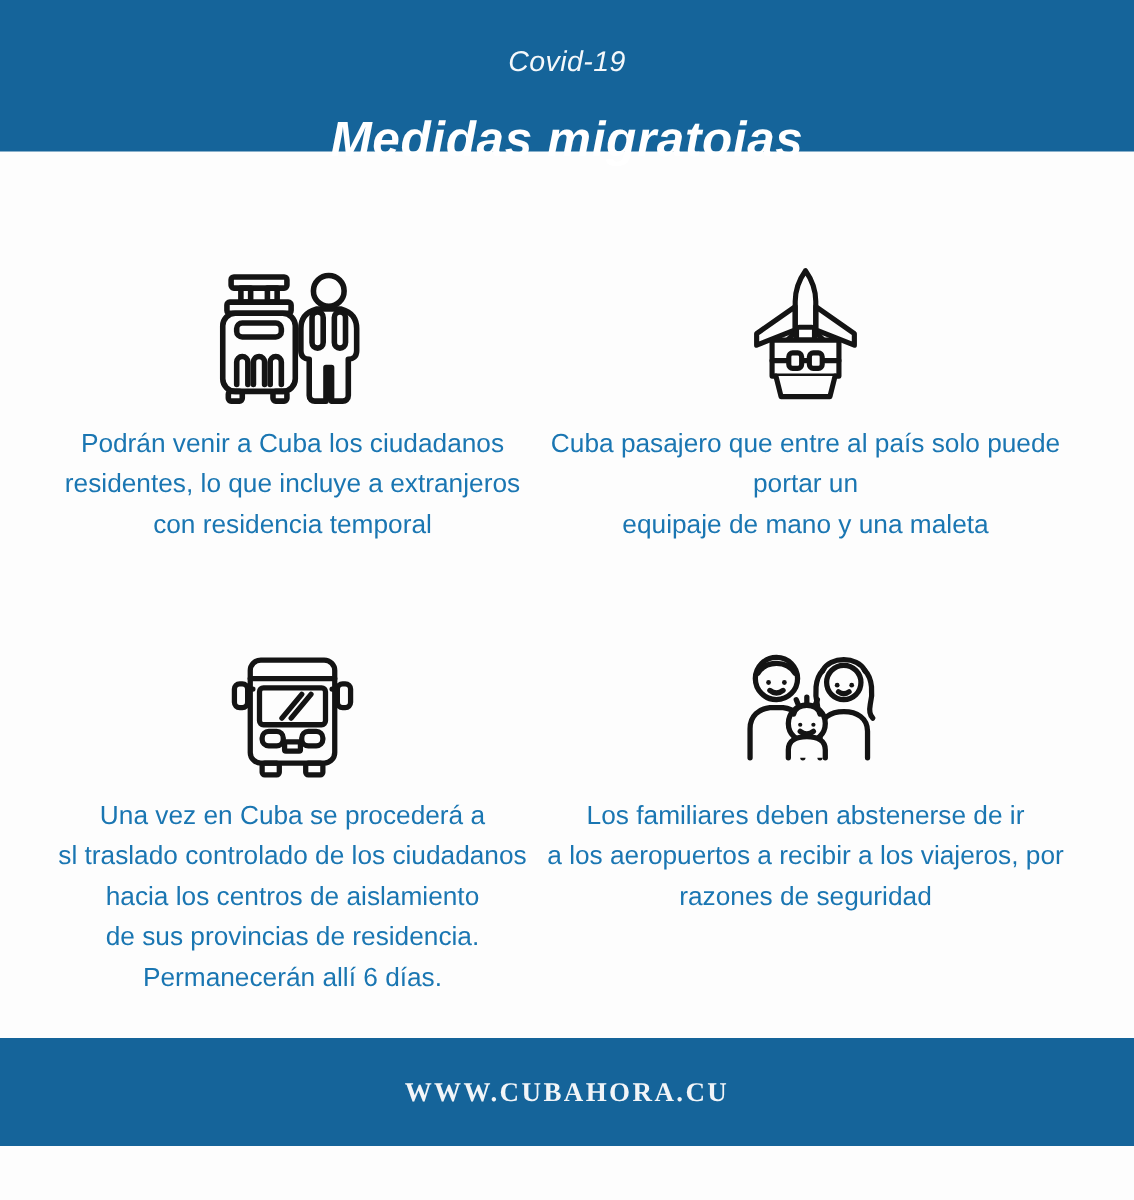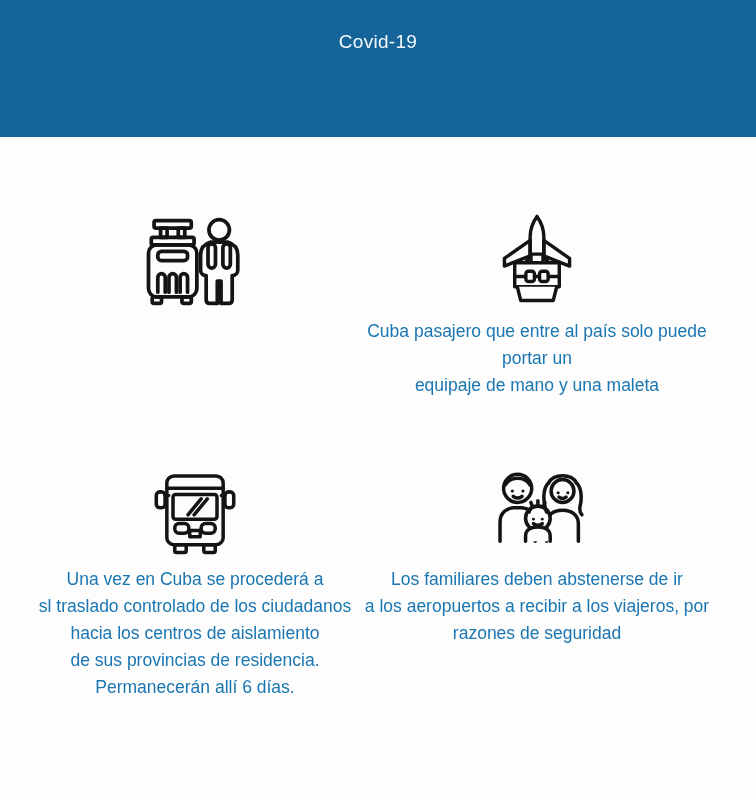--- a/index.html
+++ b/index.html
@@ -1,21 +1,21 @@
 <!DOCTYPE html>
 <html><head>
 <meta charset="utf-8">
 <style>
   html,body { margin:0; padding:0; background:#e9e9e9; }
   .page {
     width:756px; height:800px; margin:0 auto; background:#fdfdfd;
     font-family:"Liberation Sans", sans-serif; overflow:hidden; position:relative;
   }
   
-  .header { height:137px; background:#15649A; text-align:center; }
+  .header { height:101px; background:#15649A; text-align:center;font-style:italic; }
   .kicker { padding-top:31px; font-size:19px; letter-spacing:.3px; color:#f4f8fb; }
   .title  { margin-top:21px; font-size:33px; font-weight:bold; letter-spacing:.4px; color:#ffffff; }
   
   .main { height:591px; }
   .row { display:grid; grid-template-columns:378px 378px; }
   .row.first  { padding-top:76px; }
   .row.second { padding-top:62px; }
   .cell { display:flex; flex-direction:column; align-items:center; }
   .cell.right { transform:translateX(-30px); }
   .cell.left  { transform:translateX(6px); }
@@ -37,20 +37,21 @@
   .icf { stroke:#141414; stroke-width:4; fill:#fdfdfd; stroke-linecap:round; stroke-linejoin:round; }
   .dot { fill:#141414; stroke:none; }
 </style>
 </head>
 <body>
 
 <div class="page">
 
   <div class="header">
     <div class="kicker">Covid-19</div>
+    <div class="title">Medidas migratoias</div>
   </div>
 
   <div class="main">
 
     <div class="row first">
 
       <div class="cell left">
         <div class="icon-box">
           <svg width="116" height="93" viewBox="0 0 120 100">
             <rect class="ic" x="16" y="5" width="40" height="8" rx="2"></rect>
@@ -63,20 +64,23 @@
             <path class="ic" d="M32,82 V66 a4,4 0 0 1 8,0 V82"></path>
             <path class="ic" d="M44,82 V66 a4,4 0 0 1 8,0 V82"></path>
             <rect class="ic" x="14" y="87" width="10" height="7" rx="2"></rect>
             <rect class="ic" x="46" y="87" width="10" height="7" rx="2"></rect>
             <path class="ic" d="M77,28 C70,30 66,34 66,42 L66,58 C66,62 69,64 72,64 L72,90 C72,93 74,94 76,94 L84,94 L84,70 L88,70 L88,94 L96,94 C98,94 100,93 100,90 L100,64 C103,64 106,62 106,58 L106,42 C106,34 102,30 95,28 Z"></path>
             <circle class="icf" cx="86" cy="15" r="11"></circle>
             <rect class="ic" x="74" y="30" width="8" height="26" rx="4"></rect>
             <rect class="ic" x="90" y="30" width="8" height="26" rx="4"></rect>
           </svg>
         </div>
+        <div class="card-text">Podrán venir a Cuba los ciudadanos
+residentes, lo que incluye a extranjeros
+con residencia temporal</div>
       </div>
 
       <div class="cell right">
         <div class="icon-box">
           <svg width="90" height="96" viewBox="0 0 100 112">
             <path class="ic" d="M50,4 C45,11 42,18 42,28 L42,52 L58,52 L58,28 C58,18 55,11 50,4 Z"></path>
             <path class="ic" d="M42,32 L12,53 L12,62 L42,50 Z"></path>
             <path class="ic" d="M58,32 L88,53 L88,62 L58,50 Z"></path>
             <path class="ic" d="M42,52 L32,62 L32,68 L42,63"></path>
             <path class="ic" d="M58,52 L68,62 L68,68 L58,63"></path>
@@ -153,14 +157,17 @@
             <path class="icf" d="M42,82 V76 C42,69 48,66 56,66 C64,66 70,69 70,76 V82"></path>
           </svg>
         </div>
         <div class="card-text">Los familiares deben abstenerse de ir
 a los aeropuertos a recibir a los viajeros, por
 razones de seguridad</div>
       </div>
     </div>
   </div>
 
+  <div class="footer">
+    <div class="site-url">WWW.CUBAHORA.CU</div>
+  </div>
 
 </div>
 
 </body></html>

